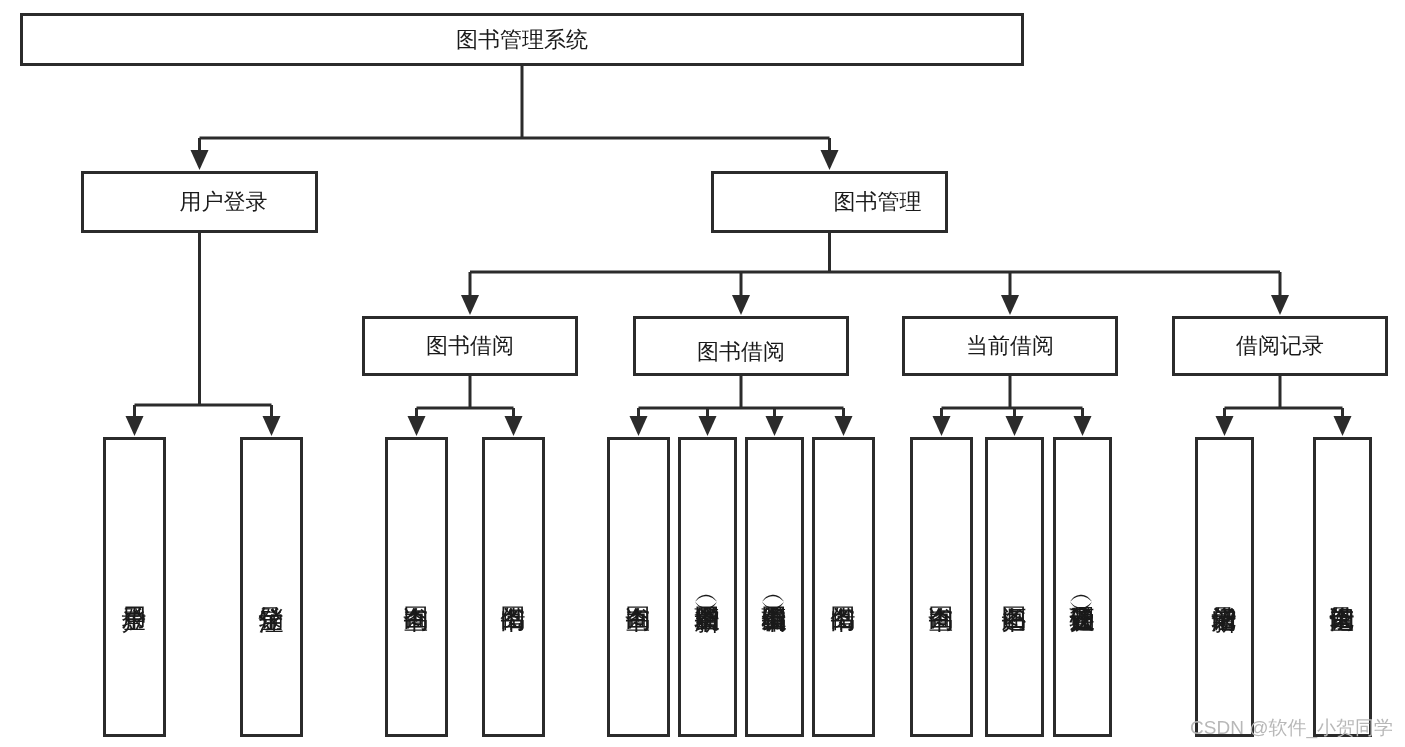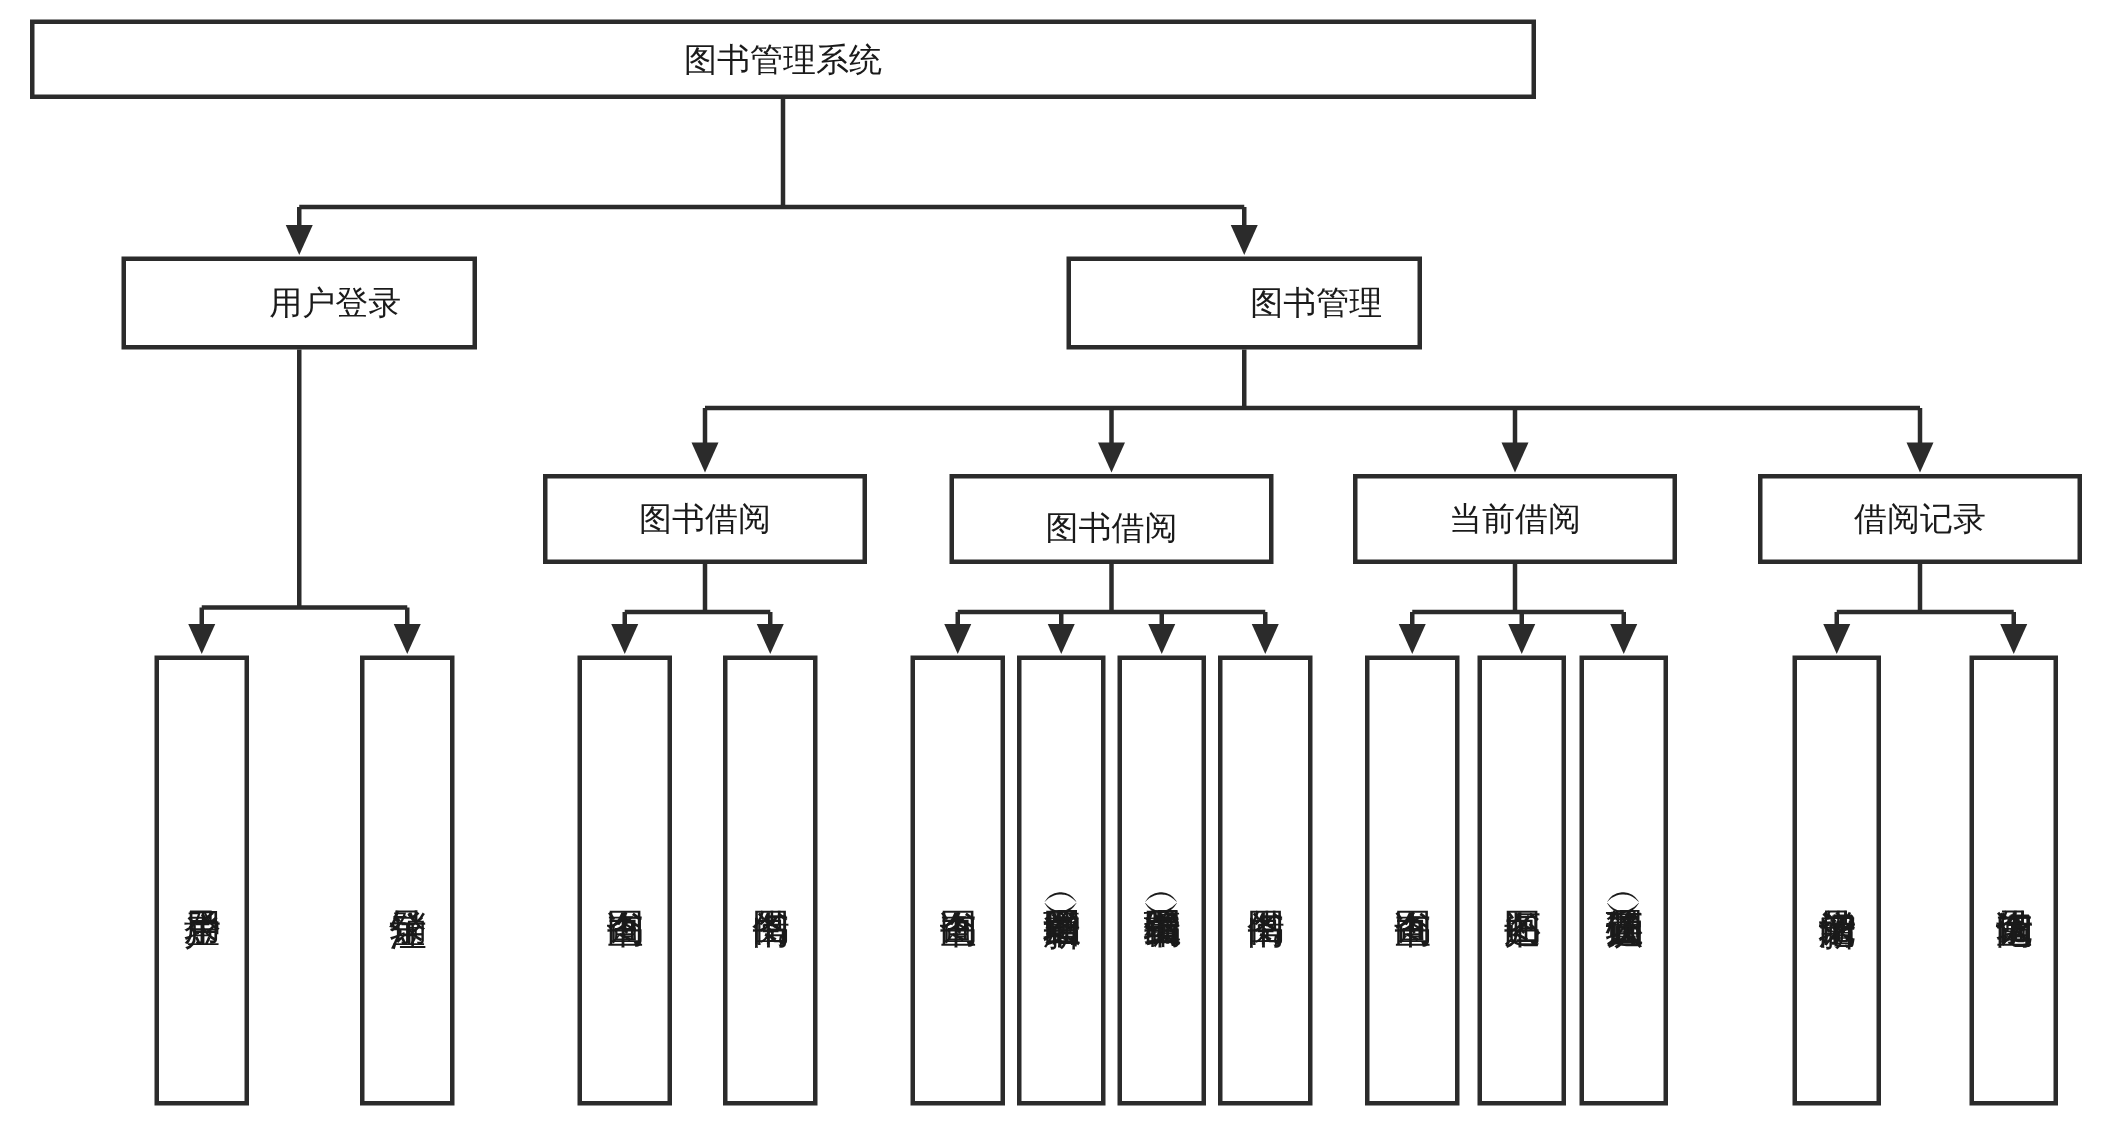--- a/index.html
+++ b/index.html
@@ -113,13 +113,14 @@
       <div class="vtext" style="left: 745px; top: 437px; width: 59px; height: 300px;">编辑图书（管理员）</div>
       <div class="vtext" style="left: 812px; top: 437px; width: 63px; height: 300px;">借阅图书</div>
       <div class="htext" style="left: 902px; top: 316px; width: 216px; height: 60px; border-radius: 12px;">当前借阅</div>
       <div class="vtext" style="left: 910px; top: 437px; width: 63px; height: 300px;">查询图书</div>
       <div class="vtext" style="left: 985px; top: 437px; width: 59px; height: 300px;">归还图书</div>
       <div class="vtext" style="left: 1053px; top: 437px; width: 59px; height: 300px;">确认归还（管理员）</div>
       <div class="htext" style="left: 1172px; top: 316px; width: 216px; height: 60px; font-family: Liberation Serif, serif;">借阅记录</div>
       <div class="vtext" style="left: 1195px; top: 437px; width: 59px; height: 300px;">新增借阅记录</div>
       <div class="vtext" style="left: 1313px; top: 437px; width: 59px; height: 300px;">查询借阅记录</div>
     </div>
+  <div id="watermark">CSDN @软件_小贺同学</div>
 </div>
 
 </body></html>

